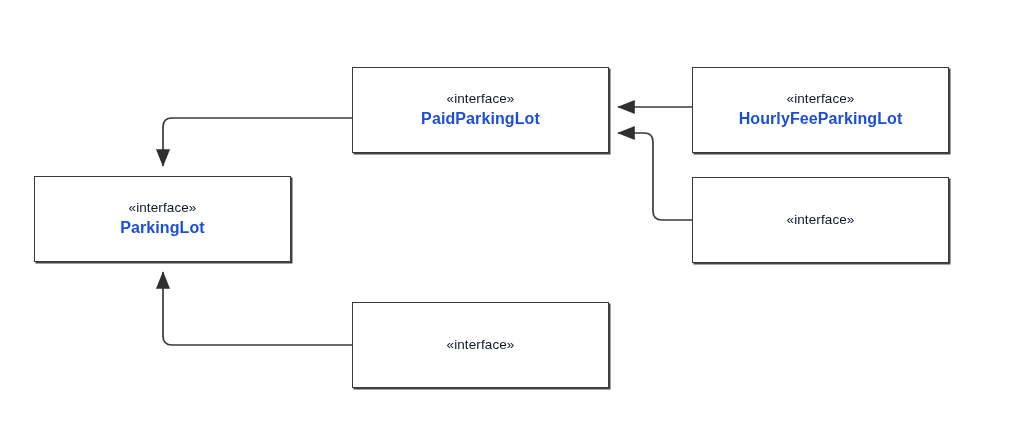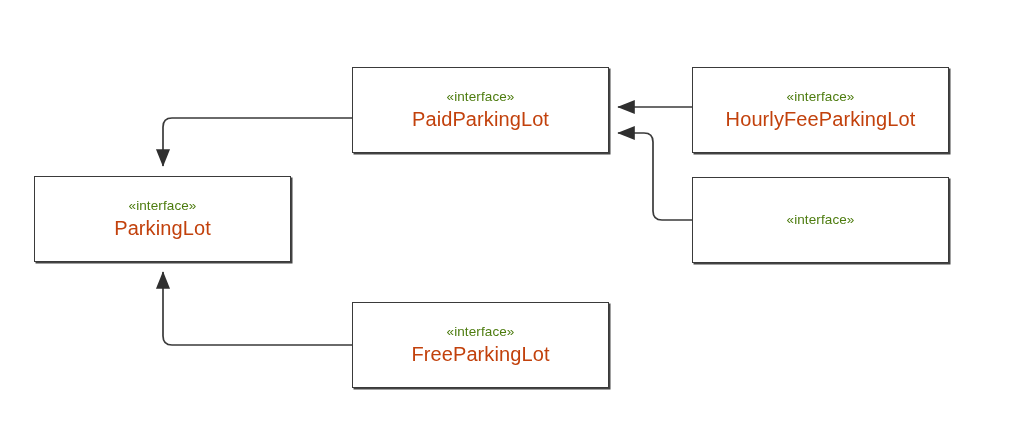--- a/index.html
+++ b/index.html
@@ -33,29 +33,29 @@
     border: 1.6px solid #3a3a3a;
     display: flex;
     flex-direction: column;
     align-items: center;
     justify-content: center;
     box-shadow: 1.5px 1.5px 0 0 rgba(35,35,35,0.85);
   }
   .stereotype {
     font-size: 13.5px;
     font-weight: 400;
-    color: #4d7c0f;
+    color: #0f172a;
     line-height: 1.28;
     letter-spacing: 0.1px;
     white-space: nowrap;
   }
   .classname {
-    font-size: 20px;
-    font-weight: normal;
-    color: #c2410c;
+    font-size: 16px;
+    font-weight: bold;
+    color: #1d4ed8;
     line-height: 1.3;
     letter-spacing: 0.1px;
     white-space: nowrap;
     margin-top: 1px;
   }
 </style>
 </head>
 <body>
 
 <div id="canvas" style="background: rgb(255, 255, 255);">
@@ -80,21 +80,20 @@
     <div class="classname">ParkingLot</div>
   </div>
 
   <div class="uml-box" style="left: 352px; top: 67px; width: 257px; height: 86px; border-color: rgb(58, 58, 58);">
     <div class="stereotype">«interface»</div>
     <div class="classname">PaidParkingLot</div>
   </div>
 
   <div class="uml-box" style="left: 352px; top: 302px; width: 257px; height: 86px; border-color: rgb(58, 58, 58);">
     <div class="stereotype">«interface»</div>
-    <div class="classname">FreeParkingLot</div>
   </div>
 
   <div class="uml-box" style="left: 692px; top: 67px; width: 257px; height: 86px; border-color: rgb(58, 58, 58);">
     <div class="stereotype">«interface»</div>
     <div class="classname">HourlyFeeParkingLot</div>
   </div>
 
   <div class="uml-box" style="left: 692px; top: 177px; width: 257px; height: 86px; border-color: rgb(58, 58, 58);">
     <div class="stereotype">«interface»</div>
   </div>

